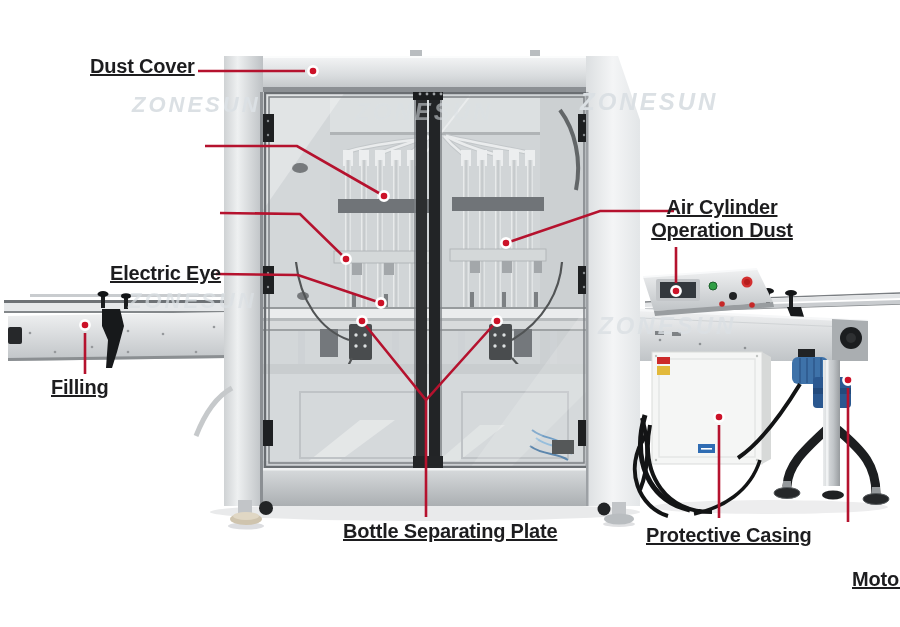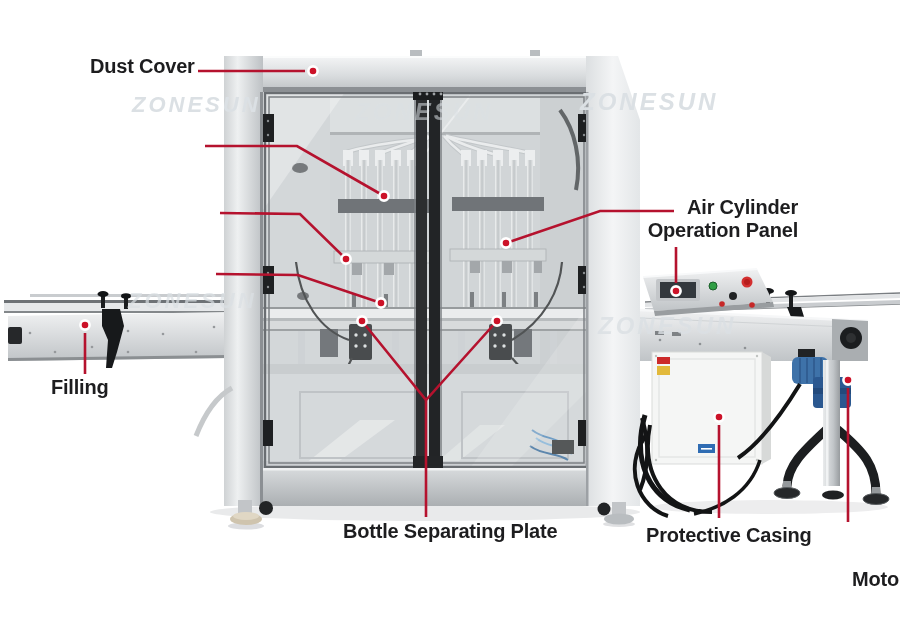--- a/index.html
+++ b/index.html
@@ -1,22 +1,22 @@
 <!DOCTYPE html>
 <html style="--ann-line: #b5122e; --ann-dot: #cc1228; --ann-ring: #ffffff; --ann-text: #1d1d1f; --wm-color: #dbe0e4;"><head>
 <meta charset="utf-8">
 <style>
   html,body{margin:0;padding:0;background:#fff;}
   .stage{position:relative;width:900px;height:627px;background:#fff;overflow:hidden;
          font-family:"Liberation Sans","DejaVu Sans",sans-serif;}
   .stage svg{position:absolute;left:0;top:0;}
   
   .lbl{position:absolute;font-weight:700;font-size:20px;letter-spacing:-0.2px;
-       color:var(--ann-text,#1d1d1f);white-space:nowrap;line-height:23px;}
-  .lbl.center{text-align:right;white-space:normal;}
+       color:var(--ann-text,#1d1d1f);white-space:nowrap;line-height:23px;text-decoration:underline;}
+  .lbl.center{text-align:center;white-space:normal;}
   .ann-line{stroke:var(--ann-line,#b5122e);stroke-width:2.6;fill:none;}
   .ann-dot{fill:var(--ann-dot,#cc1228);stroke:var(--ann-ring,#ffffff);stroke-width:2.6;}
   .wm{fill:var(--wm-color,#dfe3e6);font-weight:700;font-style:italic;letter-spacing:3px;
       font-family:"Liberation Sans",sans-serif;}
 </style>
 </head>
 <body>
 
 <div class="stage">
 
@@ -411,22 +411,23 @@
     <circle class="ann-dot" cx="362" cy="321" r="4.6"></circle>
     <circle class="ann-dot" cx="497" cy="321" r="4.6"></circle>
     <circle class="ann-dot" cx="506" cy="243" r="4.6"></circle>
     <circle class="ann-dot" cx="676" cy="291" r="4.6"></circle>
     <circle class="ann-dot" cx="719" cy="417" r="4.6"></circle>
     <circle class="ann-dot" cx="848" cy="380" r="4.6"></circle>
   </g>
 </svg>
 
 <div class="lbl" style="left:90px;top:55px;">Dust Cover</div>
+<div class="lbl" style="left:110px;top:262px;">Electric Eye</div>
 <div class="lbl" style="left:51px;top:376px;">Filling</div>
 <div class="lbl" style="left:646px;top:524px;">Protective Casing</div>
 <div class="lbl" style="left:343px;top:520px;">Bottle Separating Plate</div>
 <div class="lbl" style="left:852px;top:528px;margin-top:40px;">Motor</div>
 <div class="lbl center" style="left:646px;top:196px;width:152px;">
   <div>Air Cylinder</div>
-  <div>Operation Panel</div>
+  <div>Operation Dust</div>
 </div>
 
 </div>
 
 </body></html>

